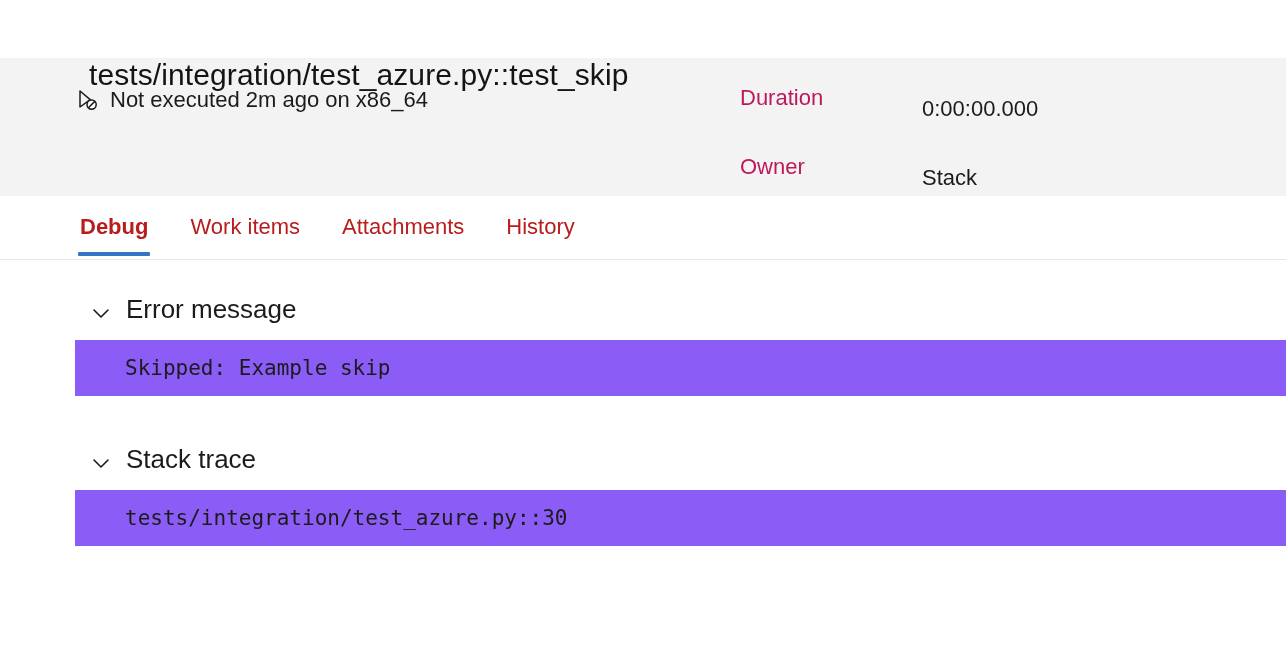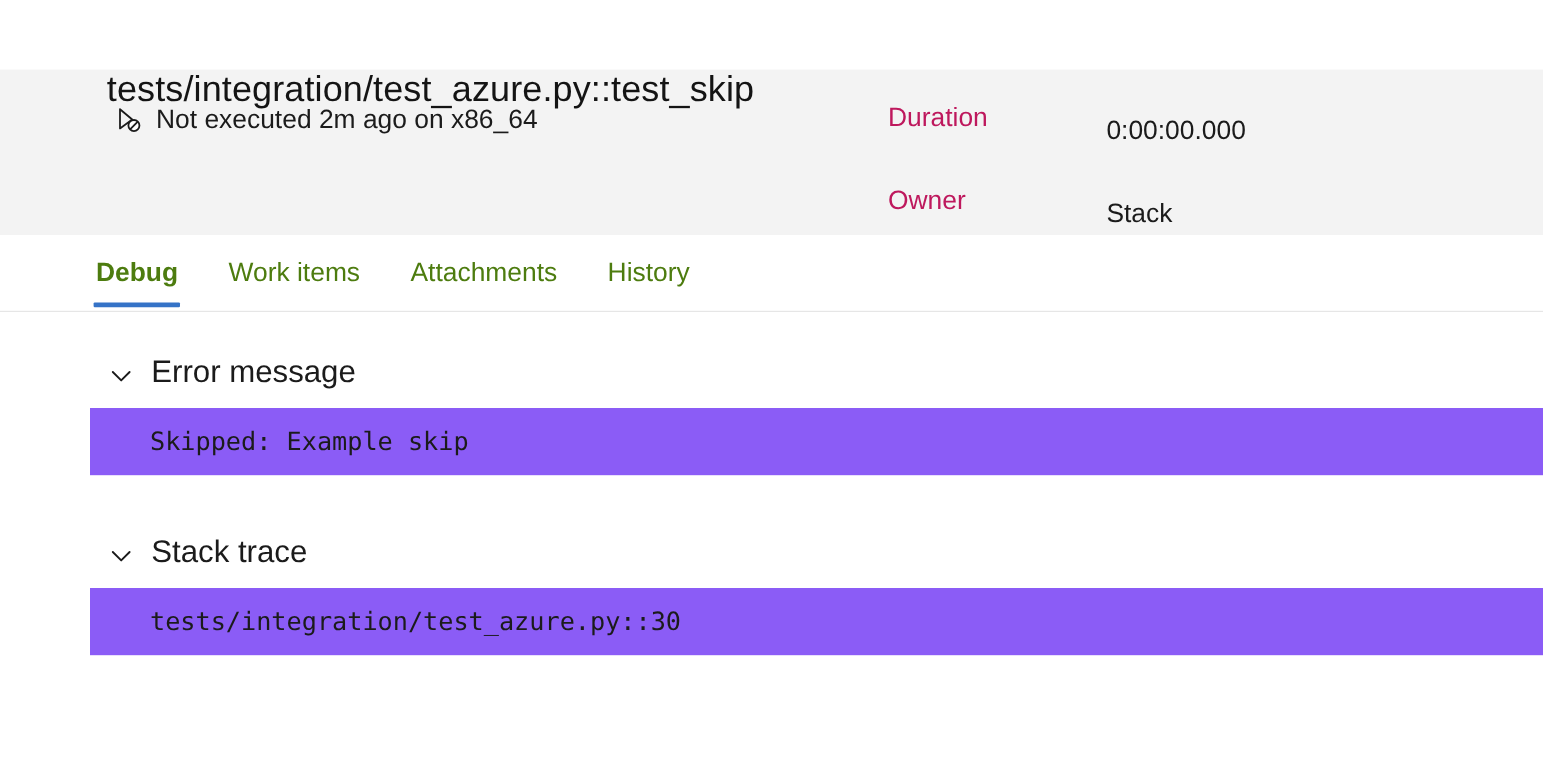--- a/index.html
+++ b/index.html
@@ -45,21 +45,21 @@
     background: #f3f3f3;
     width: 100%;
     height: 138px;
     box-sizing: border-box;
     display: flex;
     align-items: flex-start;
     padding-top: 22px;
   }
   .summary-left {
     width: 740px;
-    padding-left: 95px;
+    padding-left: 75px;
     box-sizing: border-box;
     display: flex;
     align-items: center;
     gap: 11px;
     height: 40px;
   }
   .status-icon {
     width: 24px;
     height: 24px;
     flex: 0 0 24px;
@@ -111,21 +111,21 @@
     left: 0;
     right: 0;
     bottom: 0;
     height: 1px;
     background: #e6e6e6;
   }
   .tab {
     position: relative;
     font-size: 22px;
     line-height: 26px;
-    color: #4d7c0f;
+    color: #b91c1c;
     padding: 18px 2px 16px 2px;
     cursor: pointer;
     white-space: nowrap;
     background: none;
     border: none;
     font-family: inherit;
   }
   .tab.active {
     font-weight: 700;
   }

